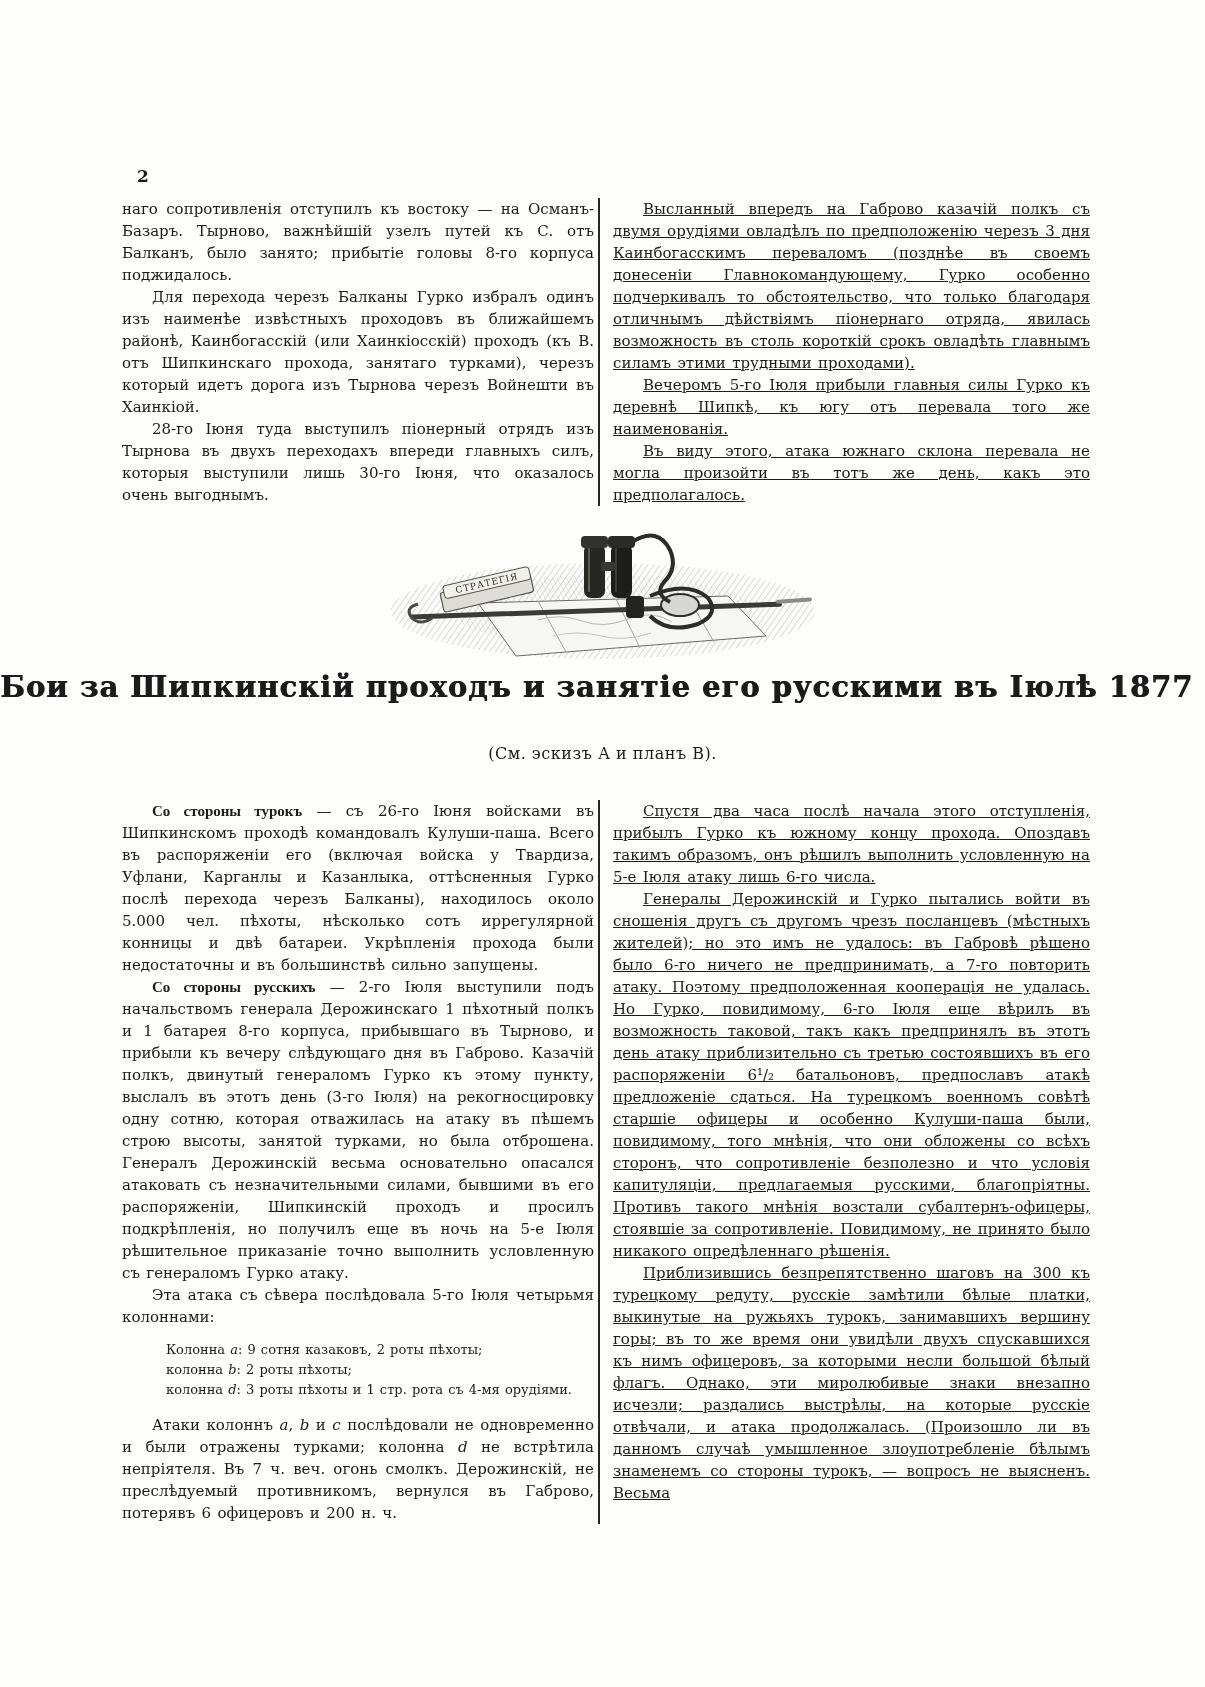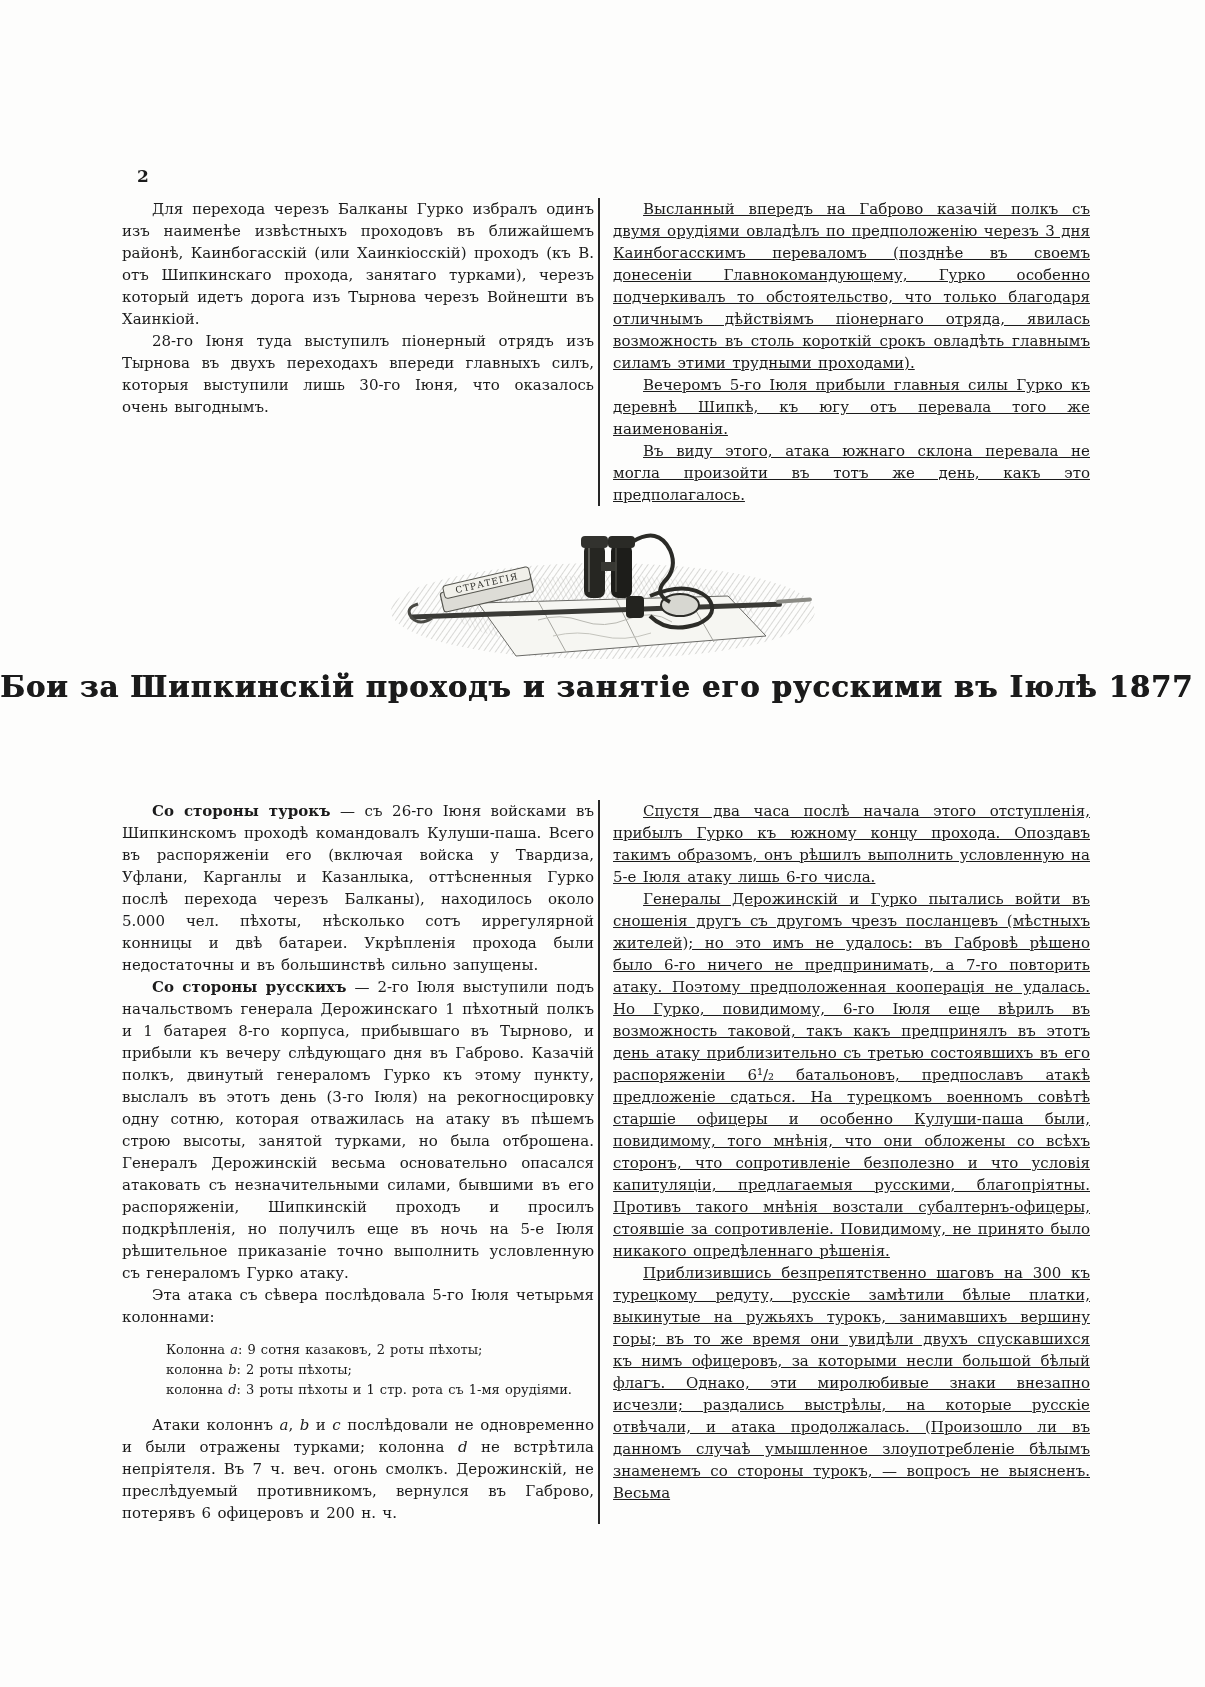--- a/index.html
+++ b/index.html
@@ -25,21 +25,21 @@
   .col-l{width:472px;}
   .col-r{width:477px;margin-left:13px;text-decoration:underline;}
   .vrule{
     width:2px;background:#262626;align-self:stretch;margin-left:4px;
   }
   .para{
     margin:0;text-align:justify;
     font-size:15px;line-height:22px;word-spacing:1.6px;
   }
   .para.ind{text-indent:30px;}
-  .para .b{font-weight:bold;}
+  .para .b{font-weight:bold;font-family:Liberation Serif, serif;}
   .para .i{font-style:italic;}
   .para.small{font-size:13px;line-height:20px;text-indent:44px;word-spacing:1px;}
   .para:not(.small)+.para.small{margin-top:12px;}
   .para.small+.para:not(.small){margin-top:14px;}
   #illustration{
     position:absolute;left:388px;top:508px;width:434px;height:158px;
   }
   #title{
     position:absolute;left:0;width:1205px;top:670px;
     text-align:center;font-size:29px;font-weight:bold;
@@ -53,20 +53,21 @@
 </style>
 </head>
 <body>
 
 <div id="page">
 
   <div id="page-num">2</div>
 
   <div id="top-cols" class="cols">
     <div class="col-l">
+        <p class="para"><span>наго сопротивленія отступилъ къ востоку — на Османъ-Базаръ. Тырново, важнѣйшій узелъ путей къ С. отъ Балканъ, было занято; прибытіе головы 8-го корпуса поджидалось.</span></p>
         <p class="para ind"><span>Для перехода черезъ Балканы Гурко избралъ одинъ изъ наименѣе извѣстныхъ проходовъ въ ближайшемъ районѣ, Каинбогасскій (или Хаинкіосскій) проходъ (къ В. отъ Шипкинскаго прохода, занятаго турками), черезъ который идетъ дорога изъ Тырнова черезъ Войнешти въ Хаинкіой.</span></p>
         <p class="para ind"><span>28-го Іюня туда выступилъ піонерный отрядъ изъ Тырнова въ двухъ переходахъ впереди главныхъ силъ, которыя выступили лишь 30-го Іюня, что оказалось очень выгоднымъ.</span></p>
       </div>
     <div class="vrule"></div>
     <div class="col-r">
         <p class="para ind"><span>Высланный впередъ на Габрово казачій полкъ съ двумя орудіями овладѣлъ по предположенію черезъ 3 дня Каинбогасскимъ переваломъ (позднѣе въ своемъ донесеніи Главнокомандующему, Гурко особенно подчеркивалъ то обстоятельство, что только благодаря отличнымъ дѣйствіямъ піонернаго отряда, явилась возможность въ столь короткій срокъ овладѣть главнымъ силамъ этими трудными проходами).</span></p>
         <p class="para ind"><span>Вечеромъ 5-го Іюля прибыли главныя силы Гурко къ деревнѣ Шипкѣ, къ югу отъ перевала того же наименованія.</span></p>
         <p class="para ind"><span>Въ виду этого, атака южнаго склона перевала не могла произойти въ тотъ же день, какъ это предполагалось.</span></p>
       </div>
   </div>
@@ -113,29 +114,30 @@
         <rect x="213" y="54" width="14" height="9" fill="#383833"></rect>
         <line x1="201" y1="40" x2="201" y2="84" stroke="#6f6f68" stroke-width="1.5"></line>
         <line x1="228" y1="40" x2="228" y2="84" stroke="#55554e" stroke-width="1.2"></line>
         <path d="M244,34 q26,-16 38,8 q8,18 -6,32 q-10,12 6,20" fill="none" stroke="#2b2b27" stroke-width="4"></path>
         <rect x="238" y="88" width="18" height="22" rx="4" fill="#23231f"></rect>
       </g>
     </svg>
   </div>
 
   <div id="title">Бои за Шипкинскій проходъ и занятіе его русскими въ Іюлѣ 1877 г.</div>
+  <div id="subtitle">(См. эскизъ А и планъ В).</div>
 
   <div id="body-cols" class="cols">
     <div class="col-l">
         <p class="para ind"><span class="b">Со стороны турокъ</span><span> — съ 26-го Іюня войсками въ Шипкинскомъ проходѣ командовалъ Кулуши-паша. Всего въ распоряженіи его (включая войска у Твардиза, Уфлани, Карганлы и Казанлыка, оттѣсненныя Гурко послѣ перехода черезъ Балканы), находилось около 5.000 чел. пѣхоты, нѣсколько сотъ иррегулярной конницы и двѣ батареи. Укрѣпленія прохода были недостаточны и въ большинствѣ сильно запущены.</span></p>
         <p class="para ind"><span class="b">Со стороны русскихъ</span><span> — 2-го Іюля выступили подъ начальствомъ генерала Дерожинскаго 1 пѣхотный полкъ и 1 батарея 8-го корпуса, прибывшаго въ Тырново, и прибыли къ вечеру слѣдующаго дня въ Габрово. Казачій полкъ, двинутый генераломъ Гурко къ этому пункту, выслалъ въ этотъ день (3-го Іюля) на рекогносцировку одну сотню, которая отважилась на атаку въ пѣшемъ строю высоты, занятой турками, но была отброшена. Генералъ Дерожинскій весьма основательно опасался атаковать съ незначительными силами, бывшими въ его распоряженіи, Шипкинскій проходъ и просилъ подкрѣпленія, но получилъ еще въ ночь на 5-е Іюля рѣшительное приказаніе точно выполнить условленную съ генераломъ Гурко атаку.</span></p>
         <p class="para ind"><span>Эта атака съ сѣвера послѣдовала 5-го Іюля четырьмя колоннами:</span></p>
         <p class="para small"><span>Колонна </span><span class="i">a</span><span>: 9 сотня казаковъ, 2 роты пѣхоты;</span></p>
         <p class="para small"><span>колонна </span><span class="i">b</span><span>: 2 роты пѣхоты;</span></p>
-        <p class="para small"><span>колонна </span><span class="i">d</span><span>: 3 роты пѣхоты и 1 стр. рота съ 1-мя орудіями.</span></p>
+        <p class="para small"><span>колонна </span><span class="i">d</span><span>: 3 роты пѣхоты и 1 стр. рота съ 4-мя орудіями.</span></p>
         <p class="para ind"><span>Атаки колоннъ </span><span class="i">a</span><span>, </span><span class="i">b</span><span> и </span><span class="i">c</span><span> послѣдовали не одновременно и были отражены турками; колонна </span><span class="i">d</span><span> не встрѣтила непріятеля. Въ 7 ч. веч. огонь смолкъ. Дерожинскій, не преслѣдуемый противникомъ, вернулся въ Габрово, потерявъ 6 офицеровъ и 200 н. ч.</span></p>
       </div>
     <div class="vrule"></div>
     <div class="col-r">
         <p class="para ind"><span>Спустя два часа послѣ начала этого отступленія, прибылъ Гурко къ южному концу прохода. Опоздавъ такимъ образомъ, онъ рѣшилъ выполнить условленную на 5-е Іюля атаку лишь 6-го числа.</span></p>
         <p class="para ind"><span>Генералы Дерожинскій и Гурко пытались войти въ сношенія другъ съ другомъ чрезъ посланцевъ (мѣстныхъ жителей); но это имъ не удалось: въ Габровѣ рѣшено было 6-го ничего не предпринимать, а 7-го повторить атаку. Поэтому предположенная кооперація не удалась. Но Гурко, повидимому, 6-го Іюля еще вѣрилъ въ возможность таковой, такъ какъ предпринялъ въ этотъ день атаку приблизительно съ третью состоявшихъ въ его распоряженіи 6¹/₂ батальоновъ, предпославъ атакѣ предложеніе сдаться. На турецкомъ военномъ совѣтѣ старшіе офицеры и особенно Кулуши-паша были, повидимому, того мнѣнія, что они обложены со всѣхъ сторонъ, что сопротивленіе безполезно и что условія капитуляціи, предлагаемыя русскими, благопріятны. Противъ такого мнѣнія возстали субалтернъ-офицеры, стоявшіе за сопротивленіе. Повидимому, не принято было никакого опредѣленнаго рѣшенія.</span></p>
         <p class="para ind"><span>Приблизившись безпрепятственно шаговъ на 300 къ турецкому редуту, русскіе замѣтили бѣлые платки, выкинутые на ружьяхъ турокъ, занимавшихъ вершину горы; въ то же время они увидѣли двухъ спускавшихся къ нимъ офицеровъ, за которыми несли большой бѣлый флагъ. Однако, эти миролюбивые знаки внезапно исчезли; раздались выстрѣлы, на которые русскіе отвѣчали, и атака продолжалась. (Произошло ли въ данномъ случаѣ умышленное злоупотребленіе бѣлымъ знаменемъ со стороны турокъ, — вопросъ не выясненъ. Весьма</span></p>
       </div>
   </div>
 

